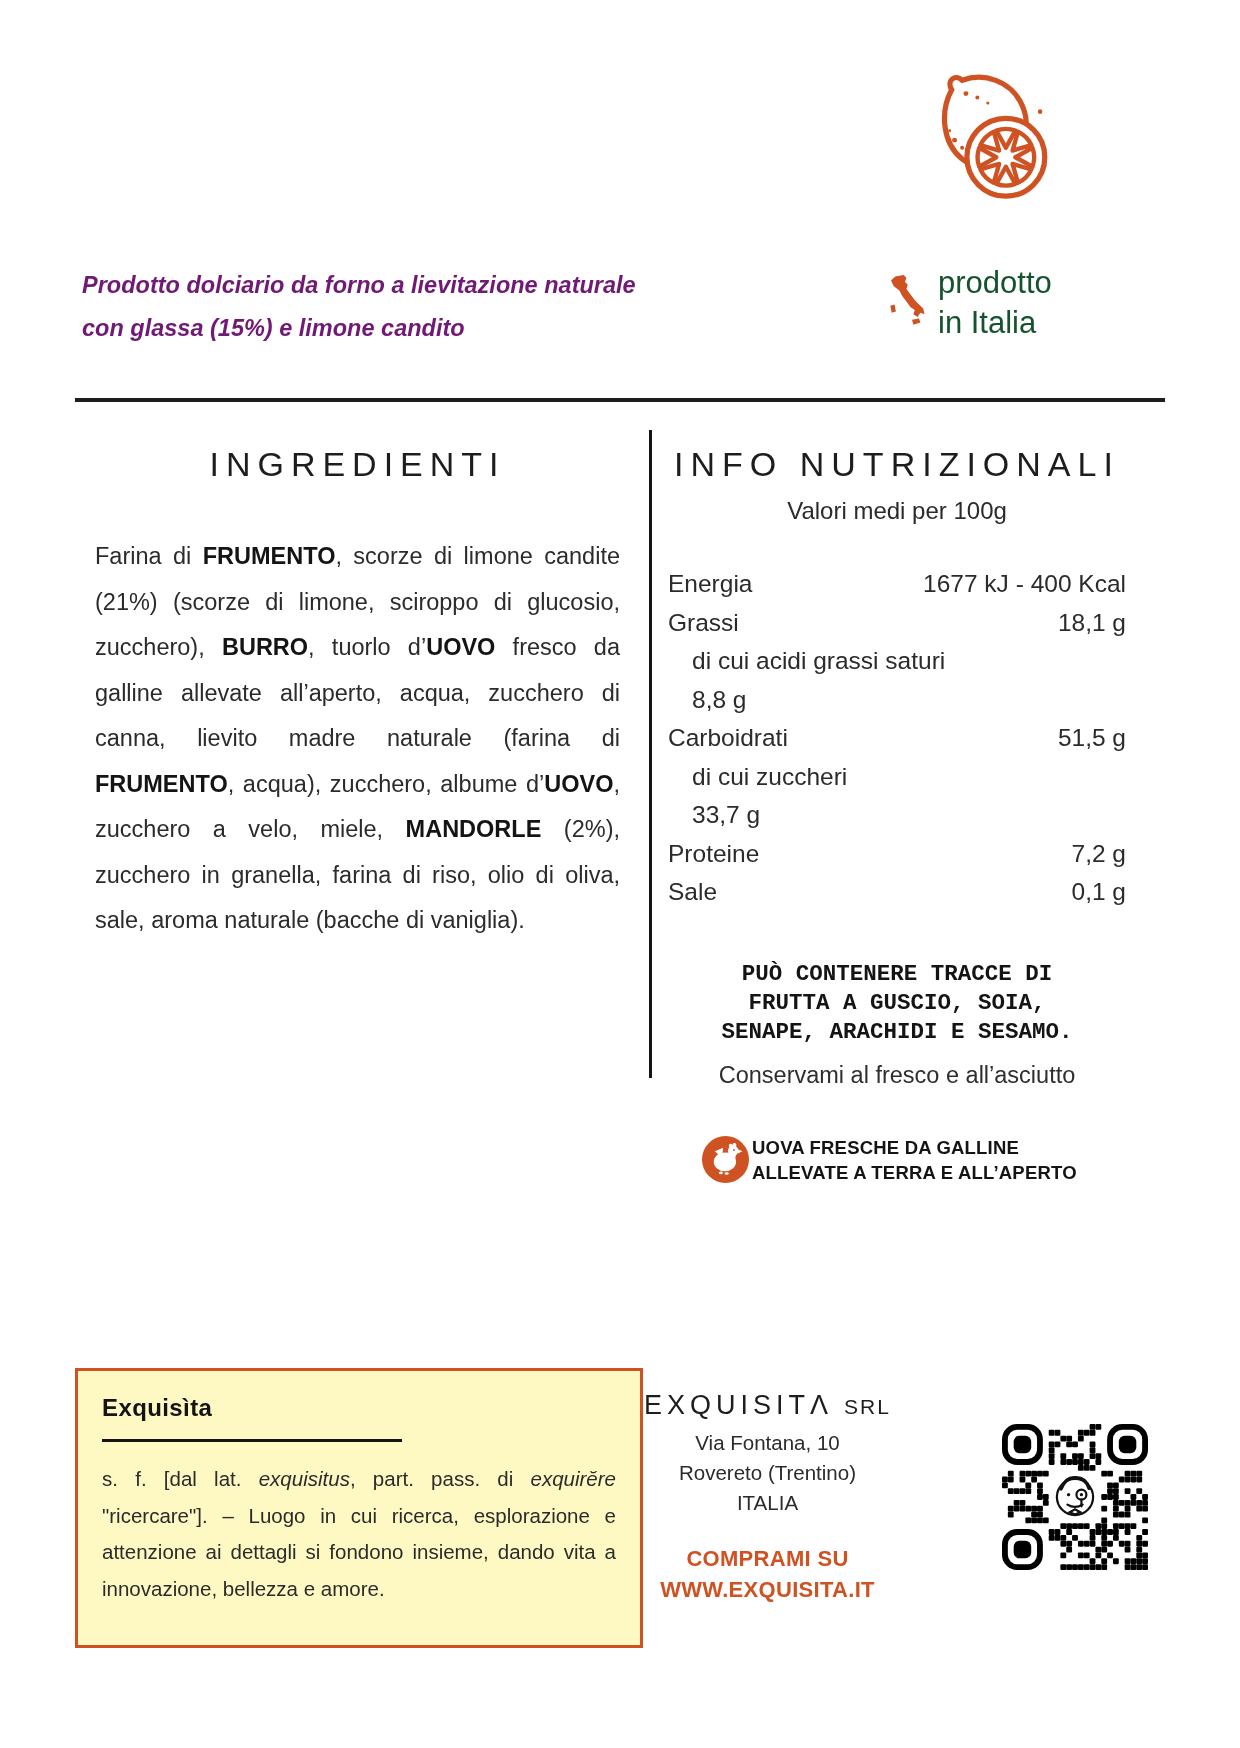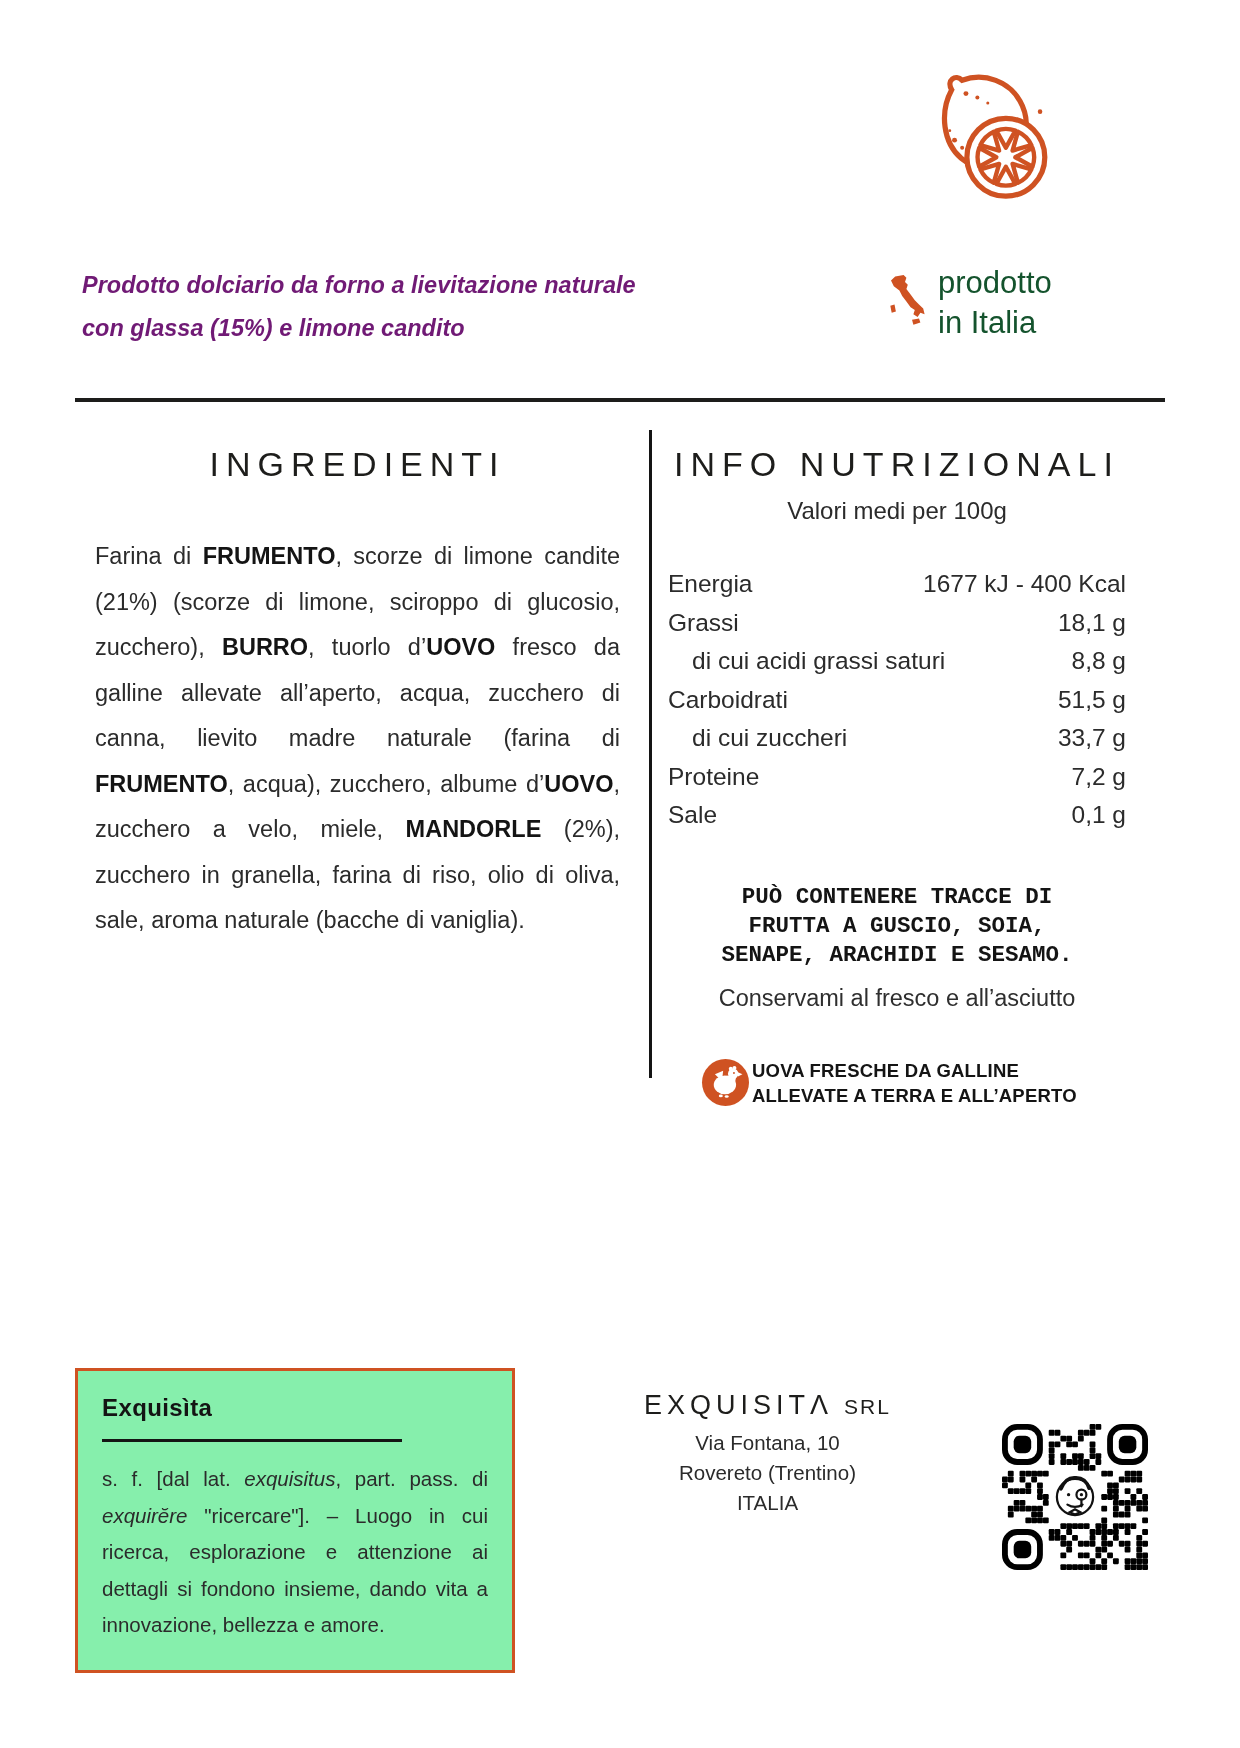--- a/index.html
+++ b/index.html
@@ -38,31 +38,31 @@
     margin-top:50px;font-size:23.5px;line-height:45.5px;text-align:justify;color:#2b2b2b;
   }
   .ingredients-text .b{color:#141414;}
 
   
   .col-right{position:absolute;left:668px;top:445px;width:458px;}
   .nut-sub{text-align:center;font-size:24px;margin-top:13px;color:#2b2b2b;}
   .nrows{margin-top:40px;font-size:24.5px;color:#2b2b2b;}
   .nrow{display:flex;justify-content:space-between;line-height:38.5px;}
   .nrow .nval{white-space:nowrap;}
-  .nrow.indent{padding-left:24px;}
+  .nrow.indent{padding-left:24px;flex-direction:column;}
   .allergen{margin-top:48px;text-align:center;font-weight:bold;font-size:22.5px;line-height:29px;color:#141414;font-family:Liberation Mono, monospace;}
   .storage{margin-top:15px;text-align:center;font-size:23.5px;}
   .eggs{margin-top:46px;margin-left:34px;display:flex;align-items:center;gap:3px;}
   .hen-badge{width:47px;height:47px;border-radius:50%;background:#cf5222;flex:none;}
   .eggs-text{font-weight:bold;font-size:18.5px;line-height:25px;color:#141414;letter-spacing:0.2px;}
 
   
   .def-box{
-    position:absolute;left:75px;top:1368px;width:440px;box-sizing:border-box;
-    border:3px solid #cf5222;padding:23px 24px 26px 24px;background:#86efac;
+    position:absolute;left:75px;top:1368px;width:568px;box-sizing:border-box;
+    border:3px solid #cf5222;padding:23px 24px 38px 24px;background:#fef9c3;
   }
   .def-word{font-size:24px;font-weight:bold;color:#141414;letter-spacing:0.4px;}
   .def-underline{width:300px;height:3px;background:#141414;margin-top:17px;}
   .def-text{margin-top:19px;font-size:20.5px;line-height:36.5px;text-align:justify;color:#2b2b2b;}
 
   .company{position:absolute;left:615px;top:1390px;width:305px;text-align:center;color:#2b2b2b;}
   .logo-line{font-size:27px;letter-spacing:5px;color:#1d1d1b;white-space:nowrap;}
   .logo-suffix{font-size:21px;letter-spacing:2px;}
   .address{margin-top:7px;font-size:20.5px;line-height:30px;}
   .cta{margin-top:25px;font-weight:bold;font-size:22px;line-height:31px;color:#cf5222;letter-spacing:0.3px;}
@@ -189,20 +189,24 @@
     <div class="def-underline"></div>
     <div class="def-text"><span>s. f. [dal lat. </span><span class="i">exquisitus</span><span>, part. pass. di </span><span class="i">exquirĕre</span><span> "ricercare"]. – Luogo in cui ricerca, esplorazione e attenzione ai dettagli si fondono insieme, dando vita a innovazione, bellezza e amore.</span></div>
   </div>
 
   <div class="company">
     <div class="logo-line">
       <span>EXQUISITΛ</span>
       <span class="logo-suffix">SRL</span>
     </div>
     <div class="address">Via Fontana, 10<br>Rovereto (Trentino)<br>ITALIA</div>
+    <div class="cta">
+      <div>COMPRAMI SU</div>
+      <div>WWW.EXQUISITA.IT</div>
+    </div>
   </div>
 
   <div class="qr-wrap">
     <svg id="qr-svg" viewBox="0 0 25 25" width="146" height="146">
         <rect x="15" y="0" width="1" height="1" rx="0.18" fill="#000"></rect>
         <rect x="16" y="0" width="1" height="1" rx="0.18" fill="#000"></rect>
         <rect x="8" y="1" width="1" height="1" rx="0.18" fill="#000"></rect>
         <rect x="9" y="1" width="1" height="1" rx="0.18" fill="#000"></rect>
         <rect x="13" y="1" width="1" height="1" rx="0.18" fill="#000"></rect>
         <rect x="14" y="1" width="1" height="1" rx="0.18" fill="#000"></rect>

